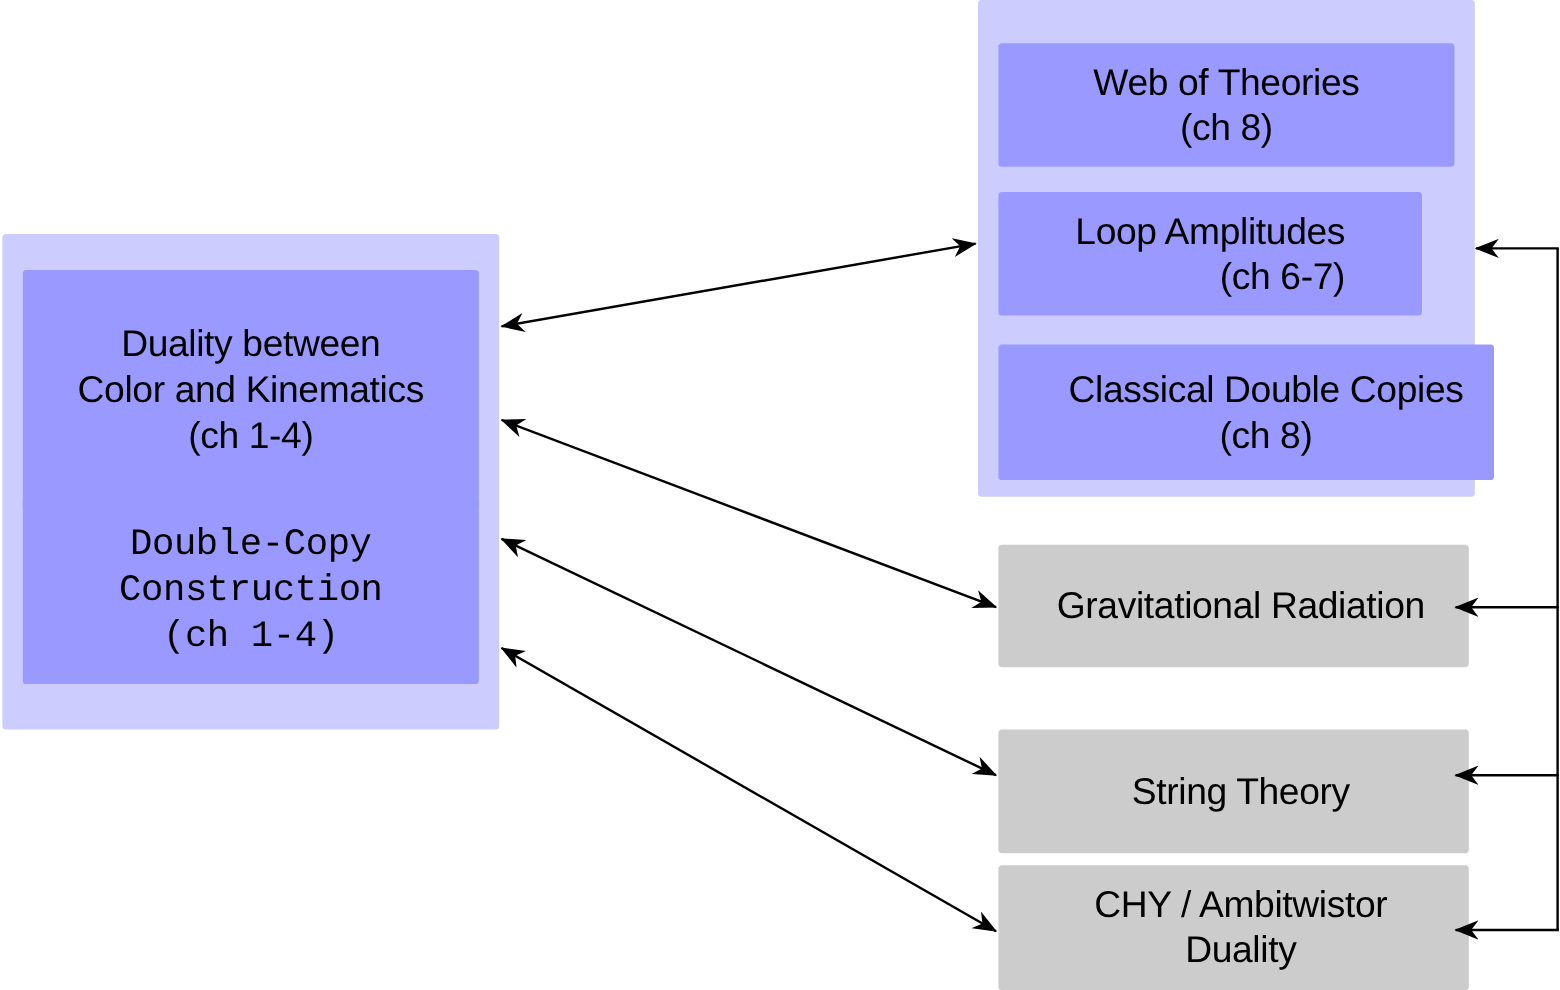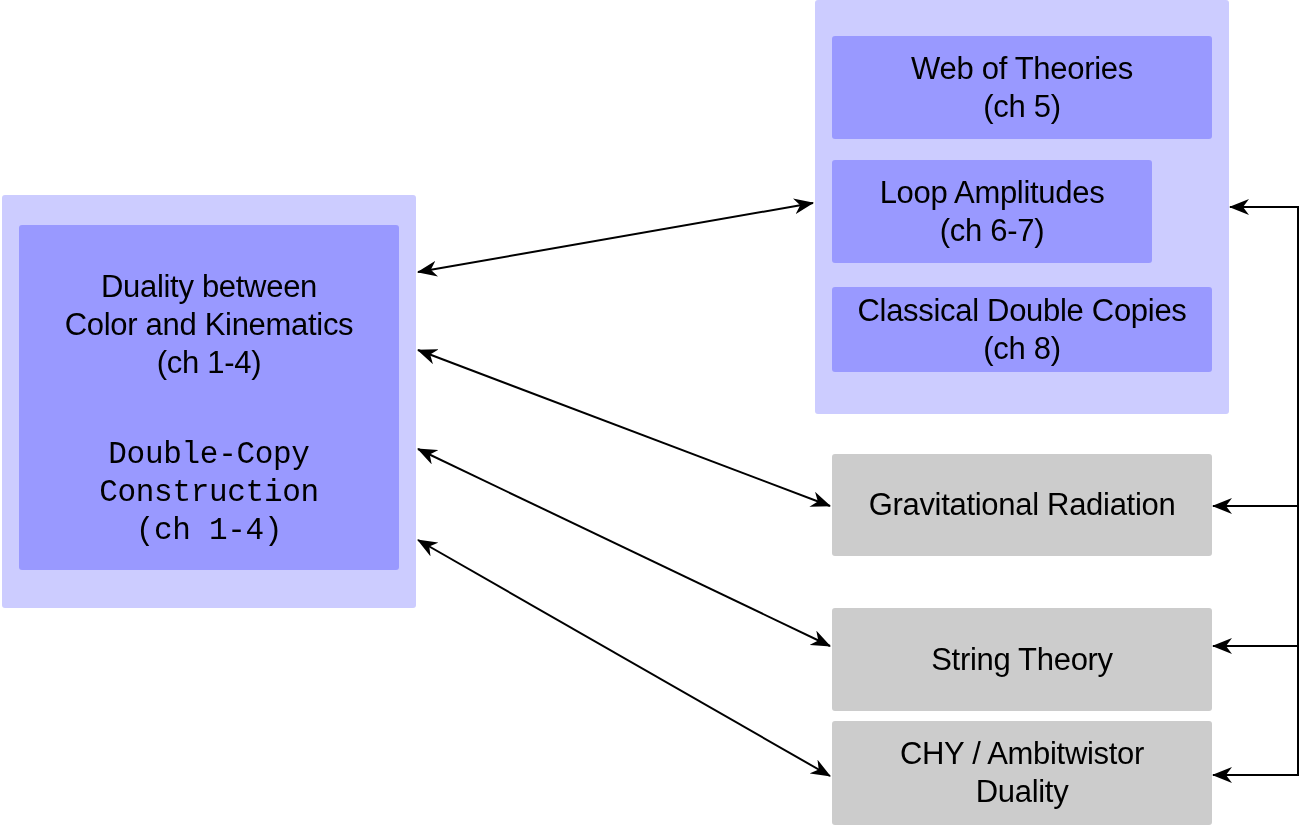--- a/index.html
+++ b/index.html
@@ -3,21 +3,21 @@
   <meta charset="utf-8">
   <style>
     html, body { margin: 0; padding: 0; background: #ffffff; }
     body { width: 1300px; height: 825px; position: relative; overflow: hidden;
            font-family: "Liberation Sans", sans-serif; }
     .group { position: absolute; background: #ccccff; border-radius: 3px; }
     .box { position: absolute; border-radius: 3px; display: flex; align-items: center;
            justify-content: center; text-align: center; color: #000;
            font-size: 31px; line-height: 38px; white-space: pre-line; letter-spacing: -0.3px; }
     .box.blue { background: #9999ff; }
-    .box.gray { background: #cccccc; }
+    .box.gray { background: #cccccc; padding-left: 12px; }
     svg#edges { position: absolute; left: 0; top: 0; width: 1300px; height: 825px; pointer-events: none; }
     svg#edges .edge { pointer-events: stroke; }
   </style>
 </head>
 <body>
 
 <div class="group" style="left: 2px; top: 195px; width: 414px; height: 413px; background: rgb(204, 204, 255);">
 </div>
 <div class="box blue" style="left: 19px; top: 225px; width: 380px; height: 200px; background: rgb(153, 153, 255);">
   <span>Duality between
@@ -27,27 +27,27 @@
 <div class="box blue" style="left: 19px; top: 415px; width: 380px; height: 155px; background: rgb(153, 153, 255); font-family: Liberation Mono, monospace;">
   <span>Double-Copy
 Construction
 (ch 1-4)</span>
 </div>
 
 <div class="group" style="left: 815px; top: 0px; width: 414px; height: 414px; background: rgb(204, 204, 255);">
 </div>
 <div class="box blue" style="left: 832px; top: 36px; width: 380px; height: 103px; background: rgb(153, 153, 255);">
   <span>Web of Theories
-(ch 5)</span>
+(ch 8)</span>
 </div>
-<div class="box blue" style="left: 832px; top: 160px; width: 320px; height: 103px; background: rgb(153, 153, 255);">
+<div class="box blue" style="left: 832px; top: 160px; width: 353px; height: 103px; background: rgb(153, 153, 255); text-align: right;">
   <span>Loop Amplitudes
 (ch 6-7)</span>
 </div>
-<div class="box blue" style="left: 832px; top: 287px; width: 380px; height: 85px; background: rgb(153, 153, 255);">
+<div class="box blue" style="left: 832px; top: 287px; width: 380px; height: 113px; background: rgb(153, 153, 255); padding-left: 33px;">
   <span>Classical Double Copies
 (ch 8)</span>
 </div>
 
 <div class="box gray" style="left: 832px; top: 454px; width: 380px; height: 102px; background: rgb(204, 204, 204);">
   <span>Gravitational Radiation</span>
 </div>
 <div class="box gray" style="left: 832px; top: 588px; width: 380px; height: 103px; background: rgb(204, 204, 204); margin-top: 20px;">
   <span>String Theory</span>
 </div>

